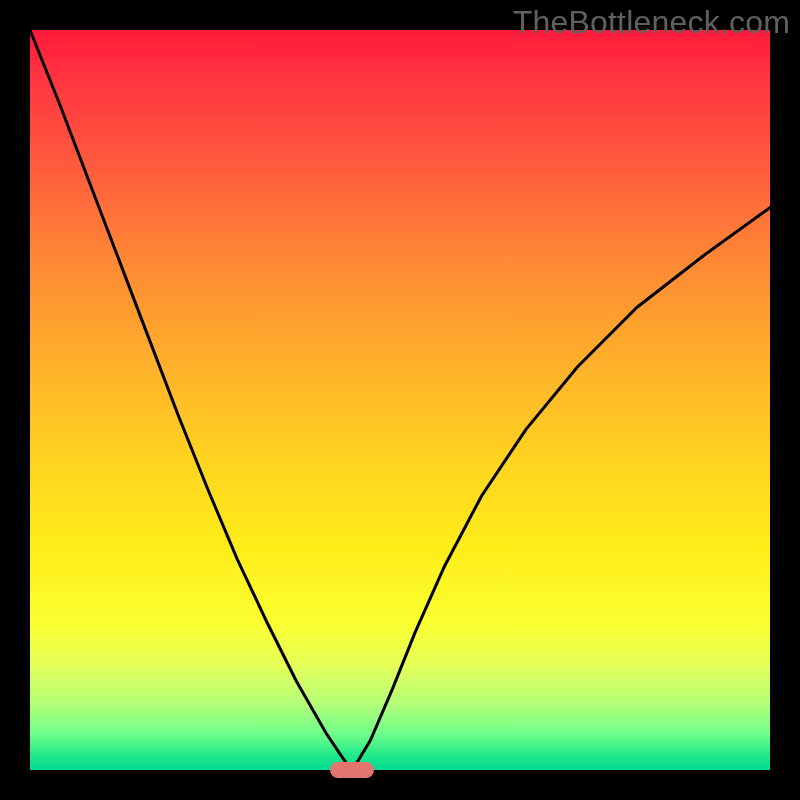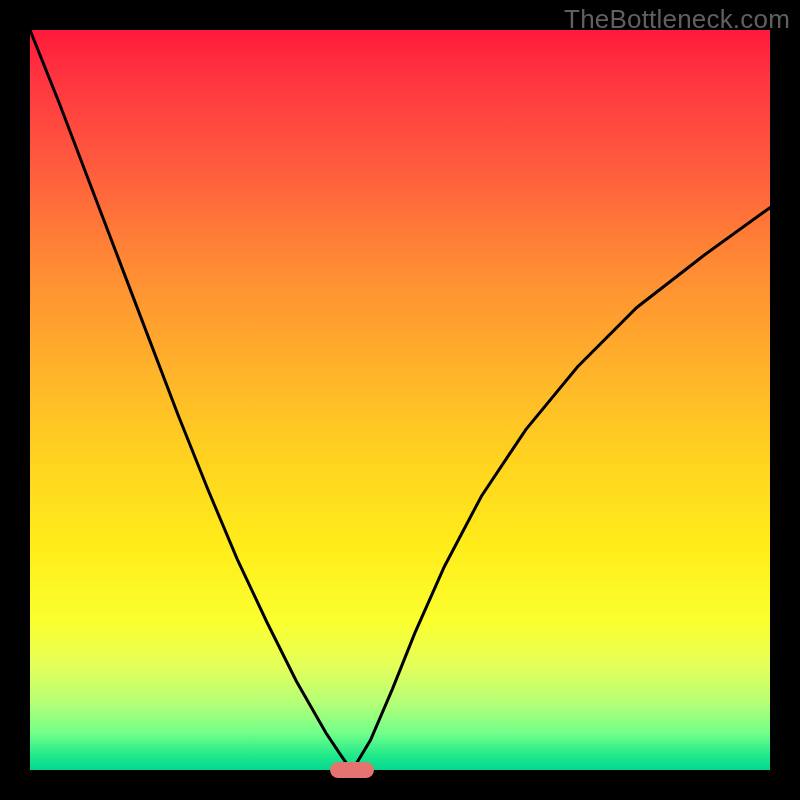--- a/index.html
+++ b/index.html
@@ -15,21 +15,21 @@
     position: relative;
     width: 800px;
     height: 800px;
     background: #000;
   }
   .watermark {
     position: absolute;
     top: 4px;
     right: 10px;
     color: #606060;
-    font-size: 26px;
+    font-size: 32px;
     font-weight: 400;
     letter-spacing: 0.2px;
     z-index: 5;
   }
   .plot {
     position: absolute;
     left: 30px;
     top: 30px;
     width: 740px;
     height: 740px;

